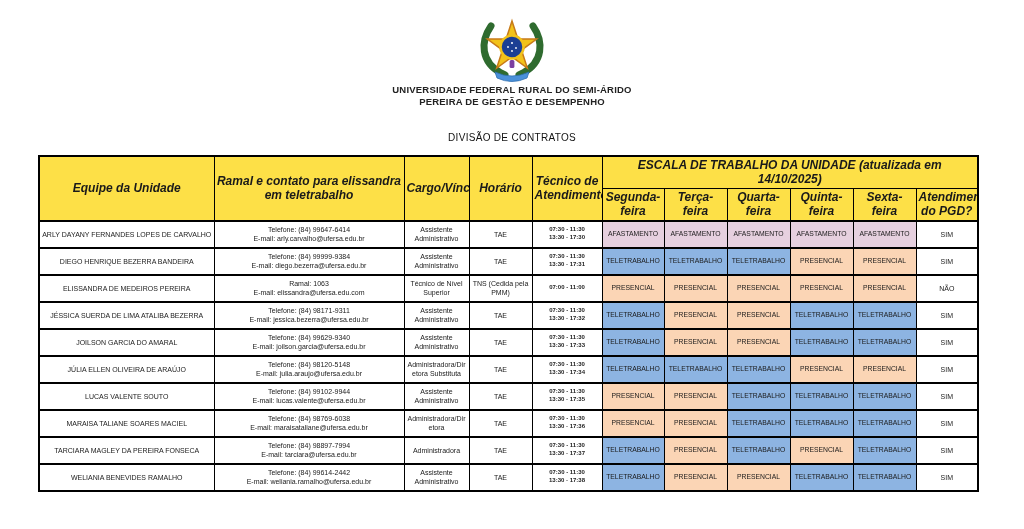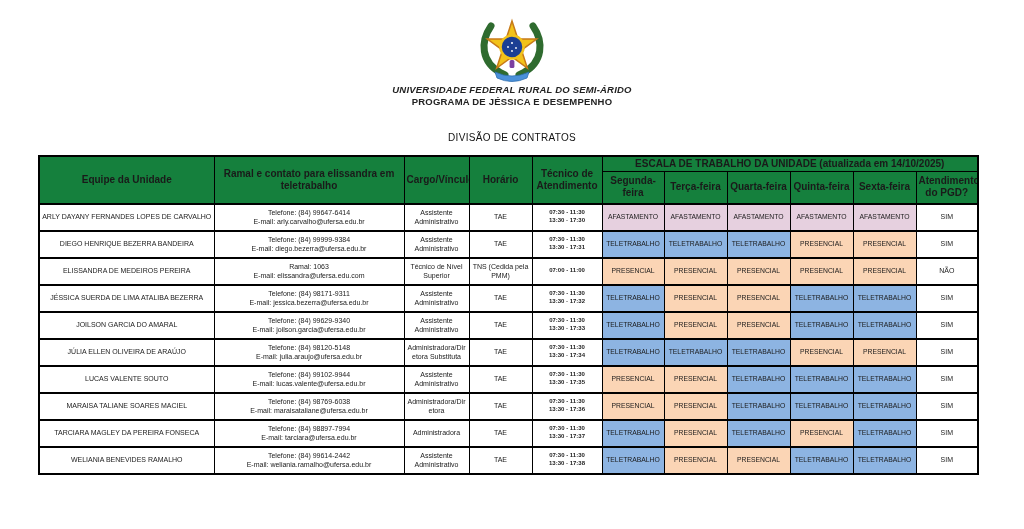--- a/index.html
+++ b/index.html
@@ -3,38 +3,38 @@
 <meta charset="utf-8">
 <style>
   * { margin:0; padding:0; box-sizing:border-box; }
   html,body { background:#ffffff; }
   body {
     width:1024px; height:529px; position:relative; overflow:hidden;
     font-family:"Liberation Sans", sans-serif; color:#1a1a1a;
   }
   .crest { position:absolute; left:477px; top:18px; width:70px; height:66px; }
   .org-line1 { position:absolute; top:84px; left:0; width:1024px; text-align:center;
-    font-size:9.5px; font-weight:bold; letter-spacing:.2px; color:#222;font-style:italic; }
+    font-size:9.5px; font-weight:bold; letter-spacing:.2px; color:#222; }
   .org-line2 { position:absolute; top:96px; left:0; width:1024px; text-align:center;
     font-size:9.5px; font-weight:bold; letter-spacing:.2px; color:#222; }
   .doc-title { position:absolute; top:132px; left:0; width:1024px; text-align:center;
     font-size:10px; font-weight:normal; letter-spacing:.3px; color:#111; }
 
   table.schedule {
     position:absolute; left:38px; top:155px; width:939px;
     border-collapse:collapse; table-layout:fixed;
     border:2px solid #000;
   }
   .schedule th, .schedule td {
     border-left:1px solid #000; border-right:1px solid #000;
     border-top:1px solid #000; border-bottom:1px solid #000;
     text-align:center; vertical-align:middle; padding:1px 2px;
     overflow:hidden;
   }
-  .schedule thead th { background:#15803d; font-weight:bold; font-size:10px; line-height:1.2; }
+  .schedule thead th { background:#fde047; font-weight:bold; font-size:12px; line-height:1.2;font-style:italic; }
   .schedule thead tr.h1 th.escala { height:13px; border-bottom:1px solid #000; }
   .schedule thead th[rowspan] { border-bottom:2px solid #000;text-align:center; }
   .schedule thead tr.h2 th { height:32px; border-bottom:2px solid #000; }
   .schedule tbody td { border-bottom:2px solid #000; height:27px; font-size:7px; line-height:1.3; }
   .schedule tbody td.name { font-size:7px; }
   .schedule tbody td.two-line div { white-space:nowrap; }
   .schedule tbody td.cargo { overflow-wrap:anywhere; }
   .schedule tbody td.horario { font-size:6px; font-weight:bold; color:#222; }
   .schedule tbody td.status { font-size:6.8px; }
   .schedule tbody td.pgd { background:#ffffff; }
@@ -51,21 +51,21 @@
     <circle cx="35" cy="25" r="1" fill="#fff"></circle>
     <circle cx="31" cy="29" r="0.9" fill="#fff"></circle>
     <circle cx="39" cy="30" r="0.9" fill="#fff"></circle>
     <circle cx="35" cy="33" r="0.9" fill="#fff"></circle>
     <rect x="32.6" y="42" width="4.8" height="8" rx="1.5" fill="#7b3fa0"></rect>
     <path d="M18,54 Q35,62 52,54 L50,60 Q35,67 20,60 Z" fill="#4a90d9" stroke="#2f6fb0" stroke-width="0.8"></path>
   </svg>
 </div>
 
 <div class="org-line1">UNIVERSIDADE FEDERAL RURAL DO SEMI-ÁRIDO</div>
-<div class="org-line2">PROGRAMA DE JÉSSICA E DESEMPENHO</div>
+<div class="org-line2">PEREIRA DE GESTÃO E DESEMPENHO</div>
 <div class="doc-title">DIVISÃO DE CONTRATOS</div>
 
 <table class="schedule">
   <colgroup>
     <col style="width:175px">
       <col style="width:190px">
       <col style="width:65px">
     <col style="width:63px">
       <col style="width:70px">
       <col style="width:62px">

